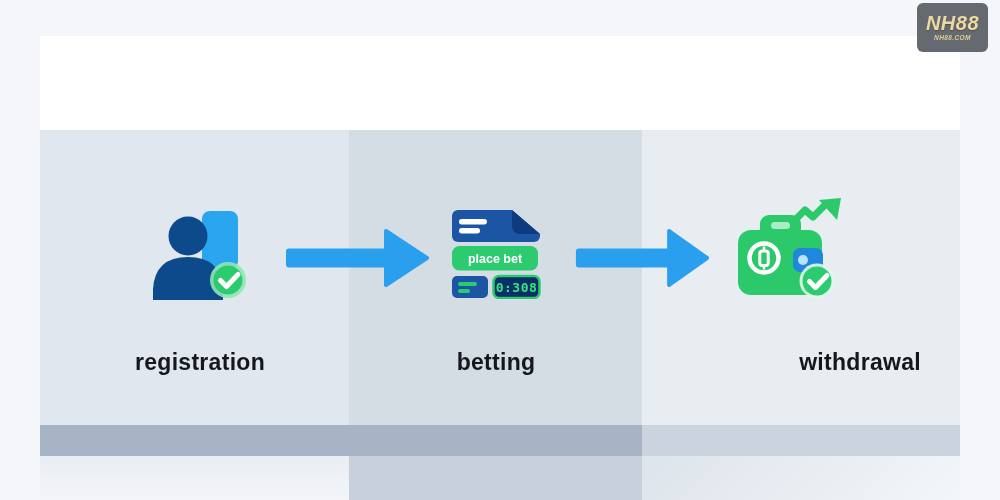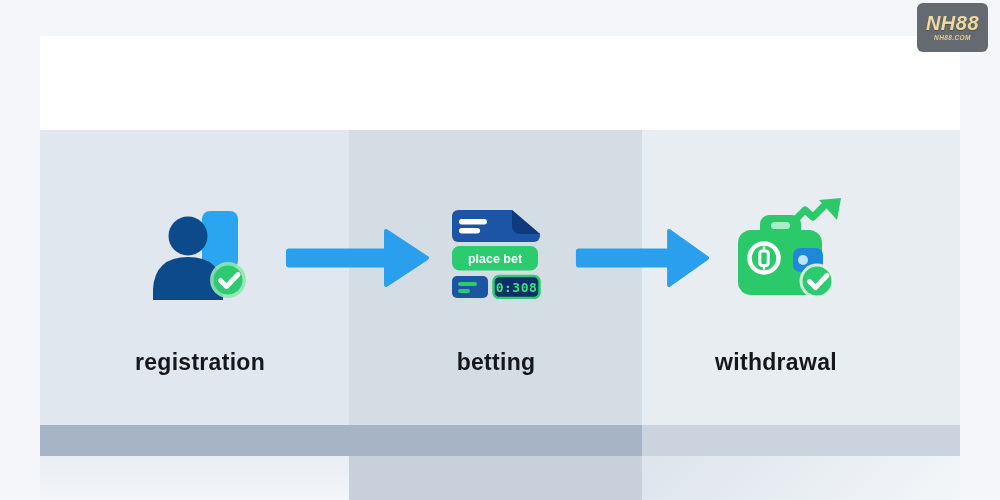--- a/index.html
+++ b/index.html
@@ -12,21 +12,21 @@
   .band-left{left:40px;top:425px;width:602px;height:31px;background:#a7b4c5;}
   .band-right{left:642px;top:425px;width:318px;height:31px;background:#cbd4de;}
   .bot1{left:40px;top:456px;width:309px;height:44px;background:linear-gradient(180deg,#e9eef3,#f3f5f8);}
   .bot2{left:349px;top:456px;width:293px;height:44px;background:#c8d1db;}
   .bot3{left:642px;top:456px;width:318px;height:44px;background:linear-gradient(135deg,#dde4eb,#f3f6f9);}
   .icon-svg{position:absolute;display:block;}
   .step-label{position:absolute;width:260px;text-align:center;font-size:23px;font-weight:600;
               color:#15171a;letter-spacing:.3px;margin-top:32px;}
   .lbl-1{left:70px;top:317px;}
   .lbl-2{left:366px;top:317px;}
-  .lbl-3{left:646px;top:317px;}
+  .lbl-3{left:661px;top:317px;text-align:right;}
   .watermark{position:absolute;left:917px;top:3px;width:71px;height:49px;border-radius:6px;
              background:rgba(89,95,102,.93);display:flex;flex-direction:column;align-items:center;
              justify-content:center;line-height:1;}
   .wm-title{font-style:italic;font-weight:900;font-size:20px;color:#ecd9a4;letter-spacing:.5px;
             text-shadow:0 1px 1px rgba(60,45,0,.45);}
   .wm-sub{font-style:italic;font-weight:700;font-size:6.5px;color:#e2cd95;letter-spacing:.4px;margin-top:2px;}
   svg text{font-family:"Liberation Sans",sans-serif;}
   svg text.seg{font-family:"DejaVu Sans Mono",monospace;}
 </style>
 </head>

